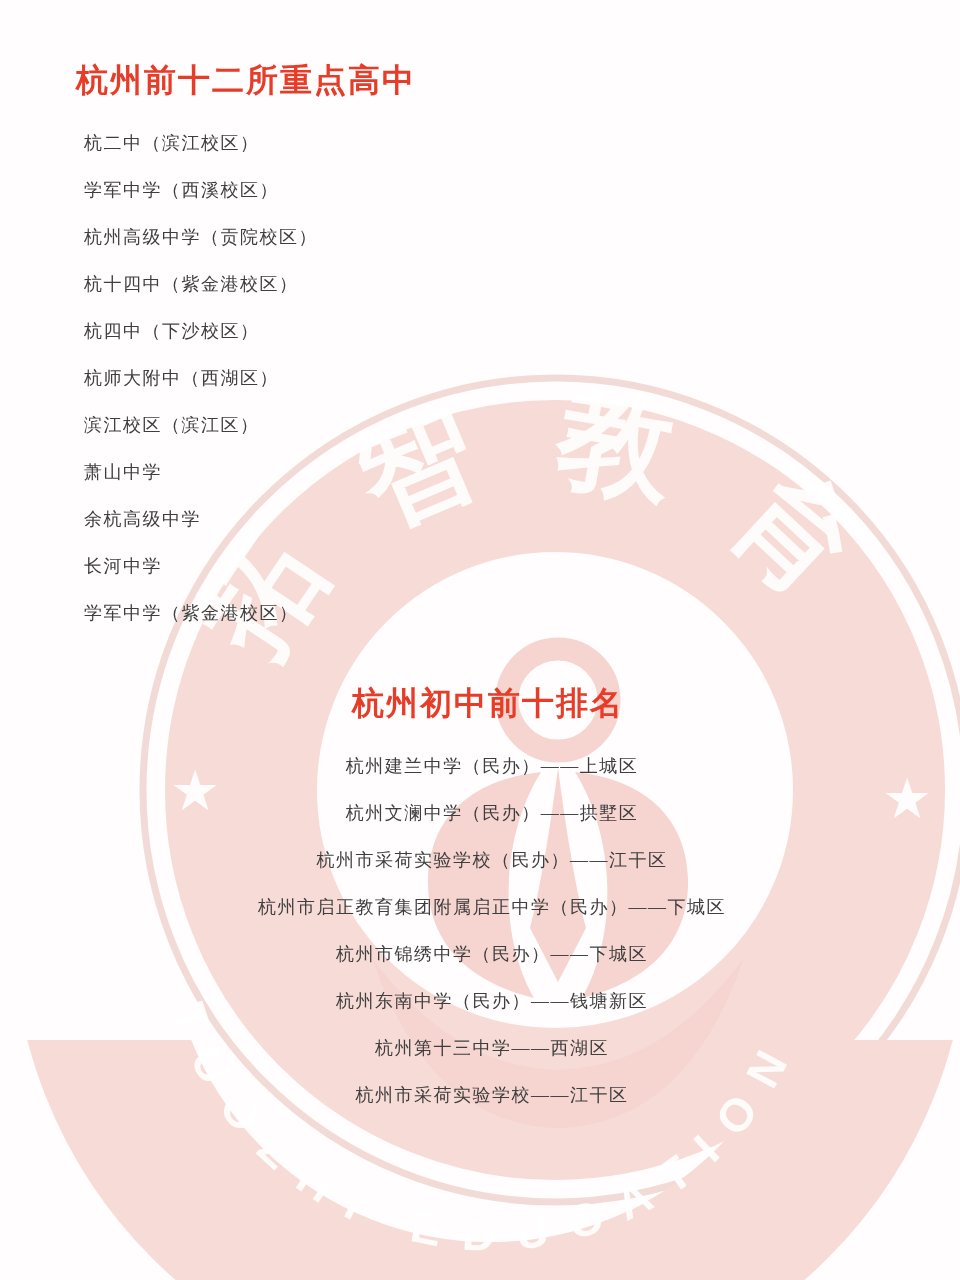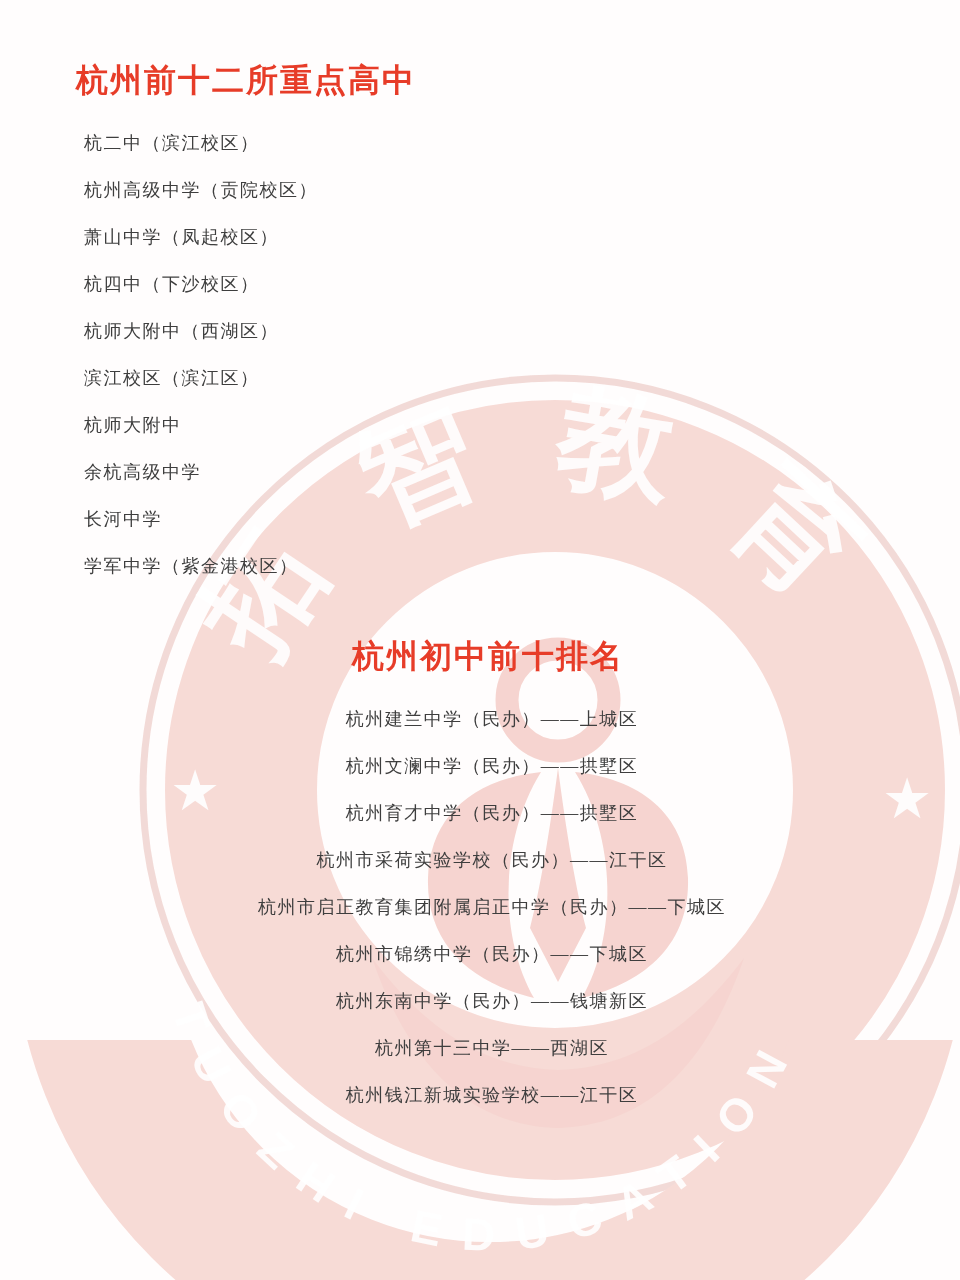--- a/index.html
+++ b/index.html
@@ -82,35 +82,35 @@
 
     <text x="195" y="810" font-size="56" text-anchor="middle" style="fill:var(--watermark-text,#ffffff)" opacity="0.95">★</text>
     <text x="907" y="818" font-size="56" text-anchor="middle" style="fill:var(--watermark-text,#ffffff)" opacity="0.95">★</text>
   </g>
 </svg>
 
 <main class="content">
     <section class="list-section">
       <h2 class="section-heading">杭州前十二所重点高中</h2>
       <div class="list-item">杭二中（滨江校区）</div>
+      <div class="list-item">学军中学（西溪校区）</div>
       <div class="list-item">杭州高级中学（贡院校区）</div>
-      <div class="list-item">萧山中学（凤起校区）</div>
+      <div class="list-item">杭十四中（紫金港校区）</div>
       <div class="list-item">杭四中（下沙校区）</div>
       <div class="list-item">杭师大附中（西湖区）</div>
       <div class="list-item">滨江校区（滨江区）</div>
-      <div class="list-item">杭师大附中</div>
+      <div class="list-item">萧山中学</div>
       <div class="list-item">余杭高级中学</div>
       <div class="list-item">长河中学</div>
       <div class="list-item">学军中学（紫金港校区）</div>
     </section>
     <section class="list-section">
       <h2 class="section-heading">杭州初中前十排名</h2>
       <div class="list-item">杭州建兰中学（民办）——上城区</div>
       <div class="list-item">杭州文澜中学（民办）——拱墅区</div>
-      <div class="list-item">杭州育才中学（民办）——拱墅区</div>
       <div class="list-item">杭州市采荷实验学校（民办）——江干区</div>
       <div class="list-item">杭州市启正教育集团附属启正中学（民办）——下城区</div>
       <div class="list-item">杭州市锦绣中学（民办）——下城区</div>
       <div class="list-item">杭州东南中学（民办）——钱塘新区</div>
       <div class="list-item">杭州第十三中学——西湖区</div>
-      <div class="list-item">杭州钱江新城实验学校——江干区</div>
+      <div class="list-item">杭州市采荷实验学校——江干区</div>
     </section>
   </main>
 
 </body></html>

